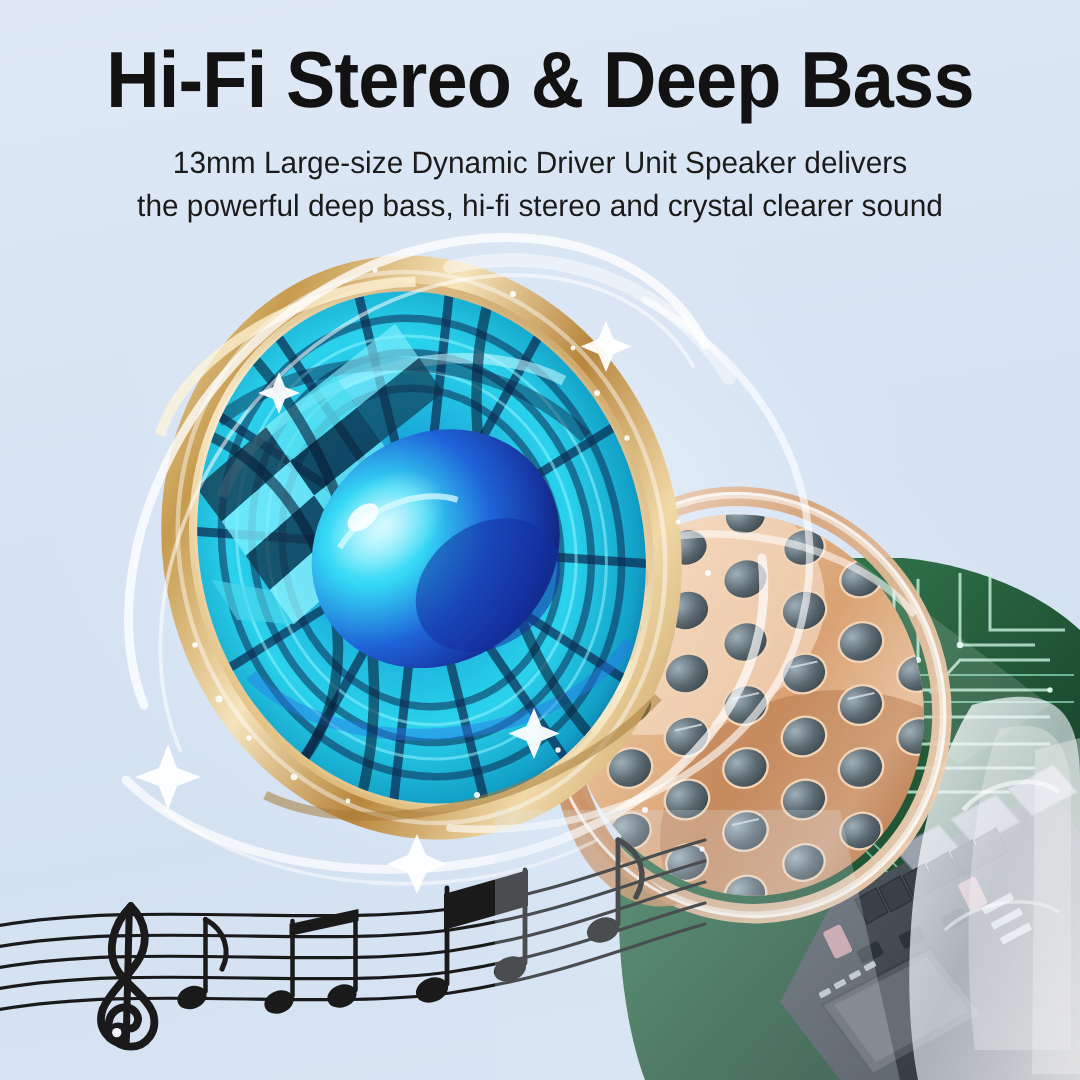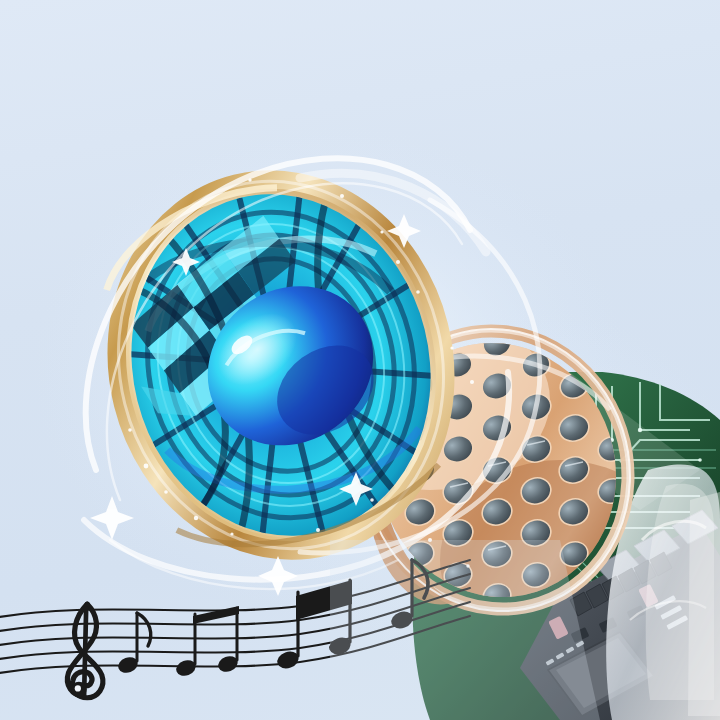--- a/index.html
+++ b/index.html
@@ -449,14 +449,21 @@
             <path d="M412 560 C428 568 432 584 424 598" stroke="#1a1a1a" stroke-width="3.6" fill="none" stroke-linecap="round"></path>
           </g>
         </g>
 
         <path d="M330 540 L560 540 L600 720 L330 720 Z" fill="#dbe7f5" opacity="0.25"></path>
 
       </g>
     </svg>
   </div>
 
+  <div class="textwrap">
+    <h1 class="headline">Hi-Fi Stereo &amp; Deep Bass</h1>
+    <p class="sub">
+      <span>13mm Large-size Dynamic Driver Unit Speaker delivers</span>
+      <span>the powerful deep bass, hi-fi stereo and crystal clearer sound</span>
+    </p>
+  </div>
 
 </div>
 
 </body></html>

